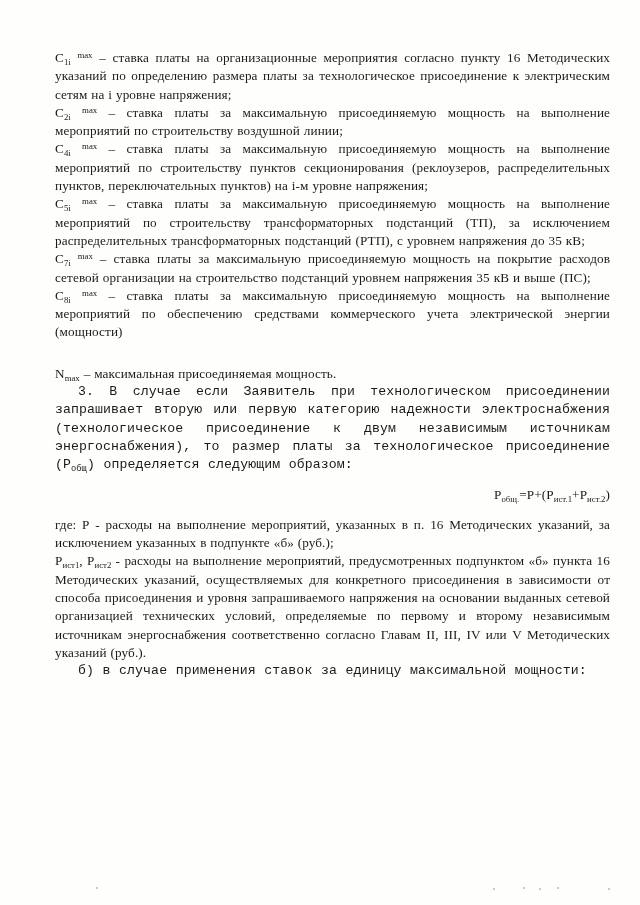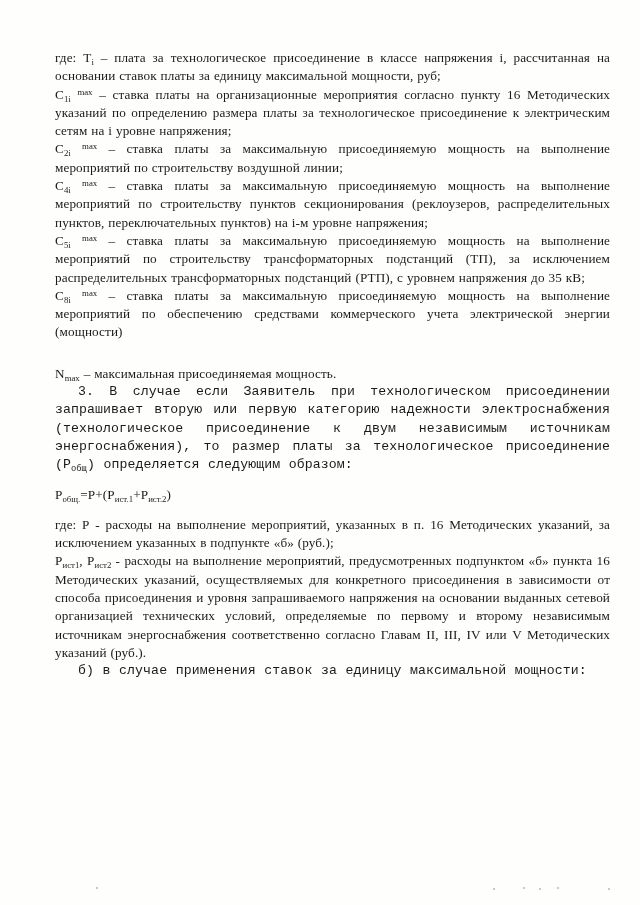--- a/index.html
+++ b/index.html
@@ -20,40 +20,40 @@
     line-height: 18.3px;
     text-align: justify;
     letter-spacing: 0.1px;
     word-spacing: 0.5px;
   }
   .para.indent { text-indent: 23px; font-family: Liberation Mono, monospace; }
   .para.gap-top { margin-top: 23px; }
   .formula {
     font-size: 13.2px;
     line-height: 18.3px;
-    text-align: left;
+    text-align: right;
     margin: 11px 0 12px 0;
     letter-spacing: 0.1px;
   }
   sub { font-size: 8.8px; line-height: 0; vertical-align: -3px; letter-spacing: 0; }
   sup { font-size: 8.8px; line-height: 0; vertical-align: 4px; letter-spacing: 0; }
   .artifact {
     position: absolute; width: 2px; height: 2px;
     background: #b9b9b9; border-radius: 50%;
   }
 </style>
 </head>
 <body>
 
 <div class="page">
-  <p class="para">где: Т<sub>i</sub> – плата за технологическое присоединение в классе напряжения i, рассчитанная на основании ставок платы за единицу максимальной мощности, руб;</p>
   <p class="para">С<sub>1i</sub> <sup>max</sup> – ставка платы на организационные мероприятия согласно пункту 16 Методических указаний по определению размера платы за технологическое присоединение к электрическим сетям на i уровне напряжения;</p>
   <p class="para">С<sub>2i</sub> <sup>max</sup> – ставка платы за максимальную присоединяемую мощность на выполнение мероприятий по строительству воздушной линии;</p>
   <p class="para">С<sub>4i</sub> <sup>max</sup> – ставка платы за максимальную присоединяемую мощность на выполнение мероприятий по строительству пунктов секционирования (реклоузеров, распределительных пунктов, переключательных пунктов) на i-м уровне напряжения;</p>
   <p class="para">С<sub>5i</sub> <sup>max</sup> – ставка платы за максимальную присоединяемую мощность на выполнение мероприятий по строительству трансформаторных подстанций (ТП), за исключением распределительных трансформаторных подстанций (РТП), с уровнем напряжения до 35 кВ;</p>
+  <p class="para">С<sub>7i</sub> <sup>max</sup> – ставка платы за максимальную присоединяемую мощность на покрытие расходов сетевой организации на строительство подстанций уровнем напряжения 35 кВ и выше (ПС);</p>
   <p class="para">С<sub>8i</sub> <sup>max</sup> – ставка платы за максимальную присоединяемую мощность на выполнение мероприятий по обеспечению средствами коммерческого учета электрической энергии (мощности)</p>
   <p class="para gap-top">N<sub>max</sub> – максимальная присоединяемая мощность.</p>
   <p class="para indent">3. В случае если Заявитель при технологическом присоединении запрашивает вторую или первую категорию надежности электроснабжения (технологическое присоединение к двум независимым источникам энергоснабжения), то размер платы за технологическое присоединение (Р<sub>общ</sub>) определяется следующим образом:</p>
   <p class="formula">Р<sub>общ.</sub>=Р+(Р<sub>ист.1</sub>+Р<sub>ист.2</sub>)</p>
   <p class="para">где: Р - расходы на выполнение мероприятий, указанных в п. 16 Методических указаний, за исключением указанных в подпункте «б» (руб.);</p>
   <p class="para">Р<sub>ист1</sub>, Р<sub>ист2</sub> - расходы на выполнение мероприятий, предусмотренных подпунктом «б» пункта 16 Методических указаний, осуществляемых для конкретного присоединения в зависимости от способа присоединения и уровня запрашиваемого напряжения на основании выданных сетевой организацией технических условий, определяемые по первому и второму независимым источникам энергоснабжения соответственно согласно Главам II, III, IV или V Методических указаний (руб.).</p>
   <p class="para indent">б) в случае применения ставок за единицу максимальной мощности:</p>
 
 </div>
 

